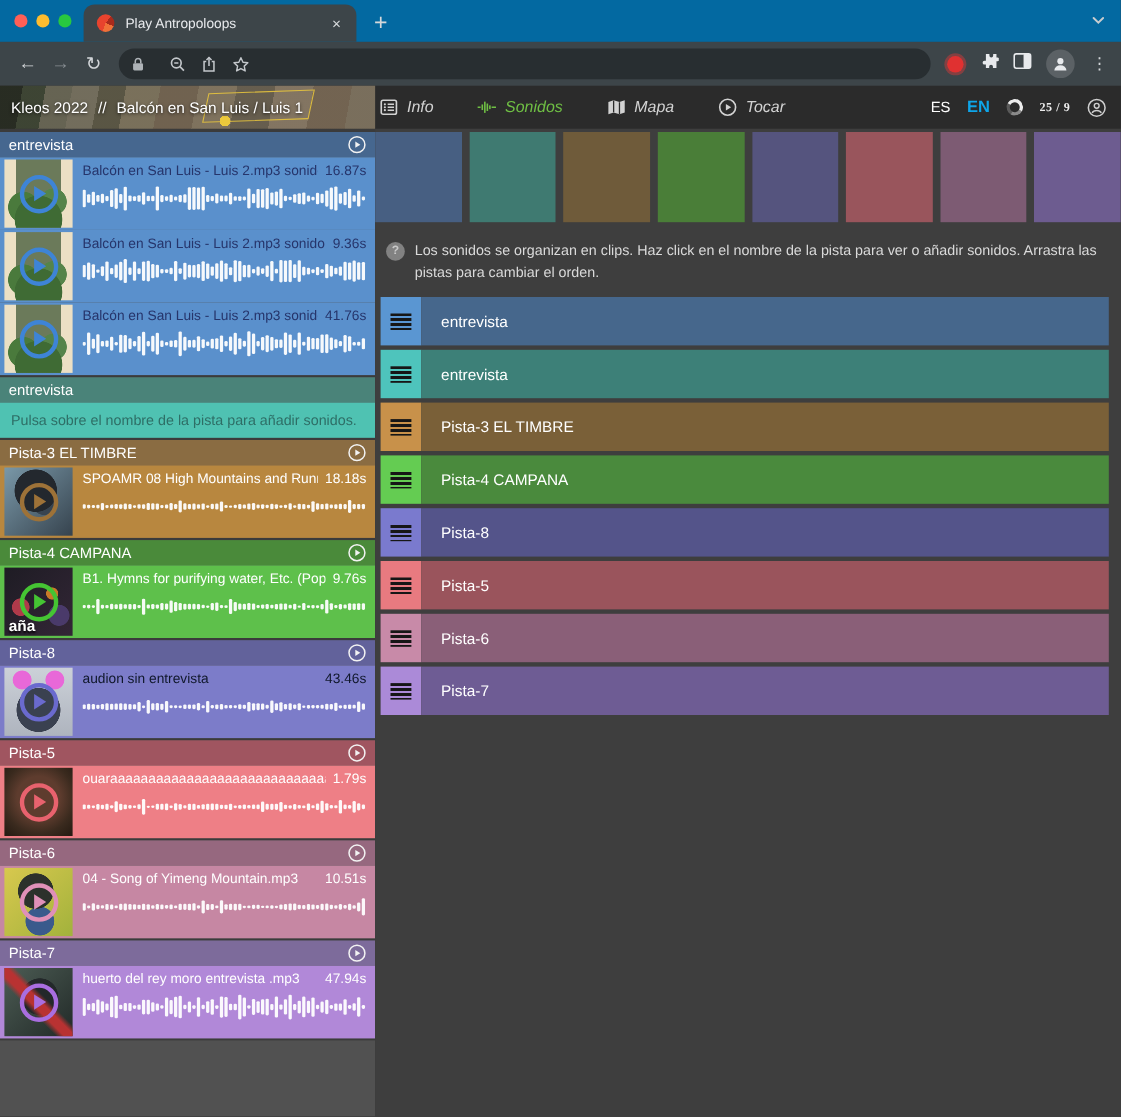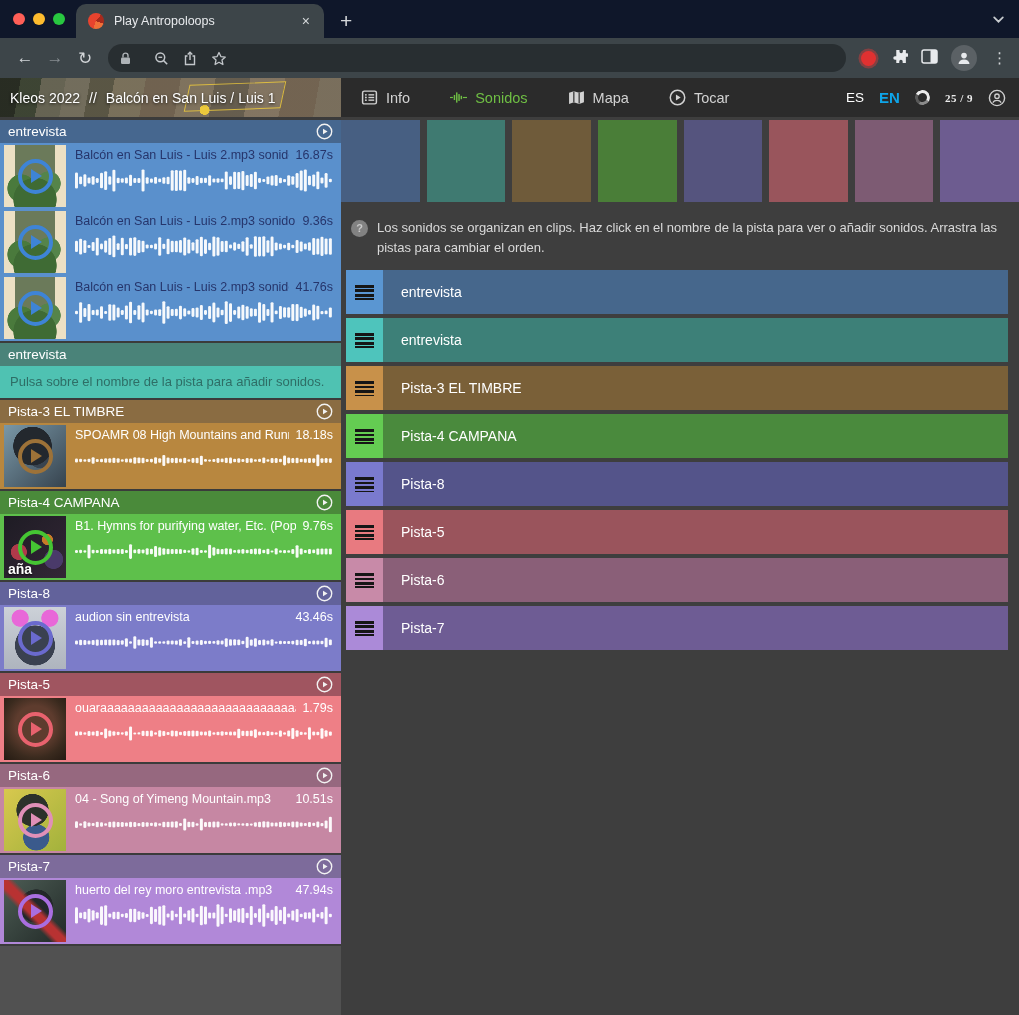--- a/index.html
+++ b/index.html
@@ -1,21 +1,21 @@
 <!DOCTYPE html>
 <html><head>
 <meta charset="utf-8">
 <style>
   * { margin:0; padding:0; box-sizing:border-box; }
   html,body { width:1019px; height:1015px; overflow:hidden; background:#3e3e3e;
     font-family:"Liberation Sans", sans-serif; }
   .screen { width:1019px; height:1015px; display:flex; flex-direction:column; overflow:hidden; }
 
   
-  .tabbar { height:38px; background:#0f172a; position:relative; display:flex; align-items:flex-end; flex:none; }
+  .tabbar { height:38px; background:#0369a1; position:relative; display:flex; align-items:flex-end; flex:none; }
   .traffic { position:absolute; left:13px; top:13px; display:flex; gap:8px; }
   .light { width:12px; height:12px; border-radius:50%; }
   .light.red{background:#ff5f57}.light.yellow{background:#febc2e}.light.green{background:#28c840}
   .tab { margin-left:76px; width:248px; height:34px; background:#3d4549; border-radius:10px 10px 0 0;
     display:flex; align-items:center; padding:0 12px; color:#e8eaed; font-size:12.5px; }
   .favicon { width:16px; height:16px; border-radius:50%; flex:none; margin-right:10px;
     background:conic-gradient(from 200deg,#e8432e 0 55%,#a82a1c 55% 75%,#f07038 75% 100%); }
   .tab-title { flex:1; white-space:nowrap; overflow:hidden; }
   .tab-close { color:#d5d8da; font-size:14px; padding:0 2px; }
   .newtab { color:#d5d8da; font-size:21px; font-weight:300; margin:0 0 7px 16px; line-height:1; }
@@ -41,21 +41,21 @@
   .appheader { height:39px; background:#2b2b2b; display:flex; align-items:center; flex:none; }
   .header-img { width:341px; height:100%; flex:none; position:relative; overflow:hidden;
     background:
       radial-gradient(circle 5px at 60% 82%, #ecc93c 97%, transparent),
       linear-gradient(rgba(20,20,15,.22),rgba(20,20,15,.22)),
       linear-gradient(100deg,#2e3328 0 6%,#49523e 6% 12%,#7d7a66 12% 19%,#8d8672 19% 26%,#6d6853 26% 33%,#968a70 33% 42%,#8a7862 42% 52%,#9d8d74 52% 62%,#7d7260 62% 72%,#a29079 72% 82%,#8d7a64 82% 92%,#968872 92% 100%); }
   .geo-outline { position:absolute; right:58px; top:5px; width:96px; height:27px;
     border:1.5px solid rgba(236,201,60,.85); transform:skewX(-14deg) rotate(-2deg); }
   .breadcrumb { position:absolute; left:10px; top:0; height:100%; display:flex; align-items:center; gap:9px;
     color:#fff; font-size:14px; text-shadow:0 1px 3px rgba(0,0,0,.75); white-space:nowrap;text-align:center; }
-  .app-nav { display:flex; align-items:flex-end; gap:40px; margin-left:20px; }
+  .app-nav { display:flex; align-items:flex-end; gap:40px; margin-left:4px;font-style:italic; }
   .nav-item { display:flex; align-items:center; gap:8px; font-size:14.5px; color:#d2d2d2; }
   .nav-item.active { color:#6fbf44; }
   .nav-ico { display:flex; } .nav-ico svg { width:17px; height:17px; }
   .hdr-right { margin-left:auto; display:flex; align-items:center; gap:15px; padding-right:13px; }
   .lang-es { color:#fff; font-size:13.5px;padding-left:20px; }
   .lang-en { color:#0ea5e9; font-size:15px;font-weight:bold; }
   .spinner { width:15px; height:15px; border-radius:50%; border:3px solid #ececec;
     border-left-color:rgba(255,255,255,.22); border-bottom-color:rgba(255,255,255,.45); transform:rotate(-15deg); }
   .counter { color:#ececec; font-size:11px; font-weight:bold; letter-spacing:.5px;font-family:Liberation Serif, serif; }
   .account-ico { display:flex; color:#cfcfcf; } .account-ico svg{ width:18px; height:18px; }
@@ -687,21 +687,21 @@
                 </svg>
       </span>
     </div>
     <div class="sb-body">
               <div class="clip" style="background: rgb(124, 124, 201); --acc: #6a6ace;">
     <div class="thumb" style="background: radial-gradient(circle at 26% 18%, rgb(232, 104, 216) 0px, rgb(232, 104, 216) 12%, transparent 13%), radial-gradient(circle at 74% 18%, rgb(232, 104, 216) 0px, rgb(232, 104, 216) 12%, transparent 13%), radial-gradient(circle at 50% 62%, rgb(58, 65, 80) 0px, rgb(58, 65, 80) 40%, transparent 41%), linear-gradient(rgb(204, 209, 216), rgb(174, 180, 190));">
       <span class="play-ring"></span>
 
     </div>
     <div class="clip-main">
-      <div class="clip-row" style="color: #ffffff;">
+      <div class="clip-row" style="color: #0f172a;">
         <span class="clip-title">audion sin entrevista</span>
         <span class="clip-dur">43.46s</span>
       </div>
       <svg class="wave" viewBox="0 0 200 24" preserveAspectRatio="none">
                     <rect x="0.0" y="10.0" width="2.3" height="4.0" rx="1"></rect>
                     <rect x="3.2" y="9.4" width="2.3" height="5.2" rx="1"></rect>
                     <rect x="6.5" y="9.6" width="2.3" height="4.9" rx="1"></rect>
                     <rect x="9.7" y="10.2" width="2.3" height="3.7" rx="1"></rect>
                     <rect x="12.9" y="9.6" width="2.3" height="4.8" rx="1"></rect>
                     <rect x="16.1" y="9.0" width="2.3" height="6.1" rx="1"></rect>

